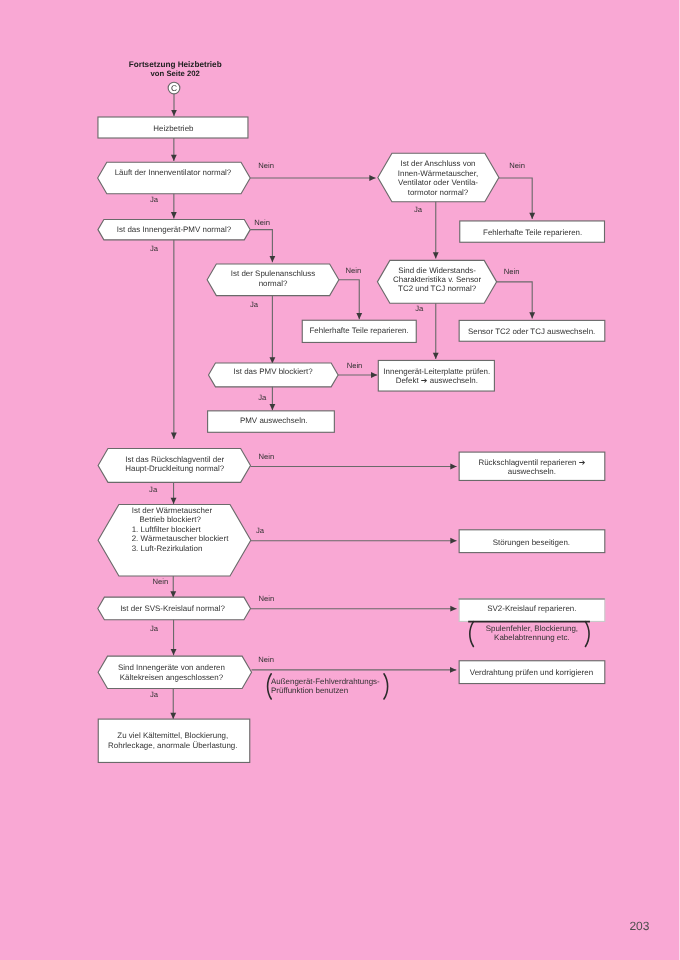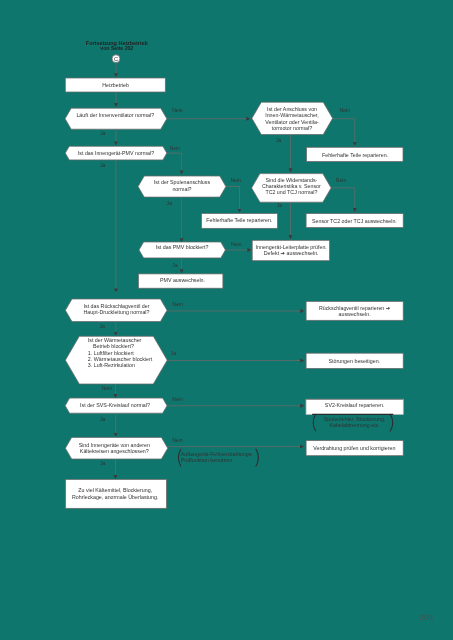--- a/index.html
+++ b/index.html
@@ -1,17 +1,17 @@
 <!DOCTYPE html>
 <html><head>
 <meta charset="utf-8">
 <style>
 html,body{margin:0;padding:0;background:#ffffff;}
 body{width:453px;height:640px;overflow:hidden;font-family:"Liberation Sans",sans-serif;-webkit-font-smoothing:antialiased;}
-#page{position:relative;width:453px;height:640px;background:#0f766e;}
+#page{position:relative;width:453px;height:640px;background:#f9a8d4;}
 svg{display:block;}
 .shape{fill:#ffffff;stroke:#6a6a6a;stroke-width:0.75;}
 .conn{fill:none;stroke:#6a6a6a;stroke-width:0.75;}
 text{font-family:"Liberation Sans","DejaVu Sans",sans-serif;fill:#323232;}
 .tx{font-size:5.3px;}
 .lbl{font-size:5.1px;}
 .title{font-size:5.45px;font-weight:bold;fill:#222;}
 .subtitle{font-size:5.15px;font-weight:bold;fill:#222;}
 .conn-label{font-size:5.6px;}
 .pagenum{font-size:8.0px;fill:#4d4d4d;}

